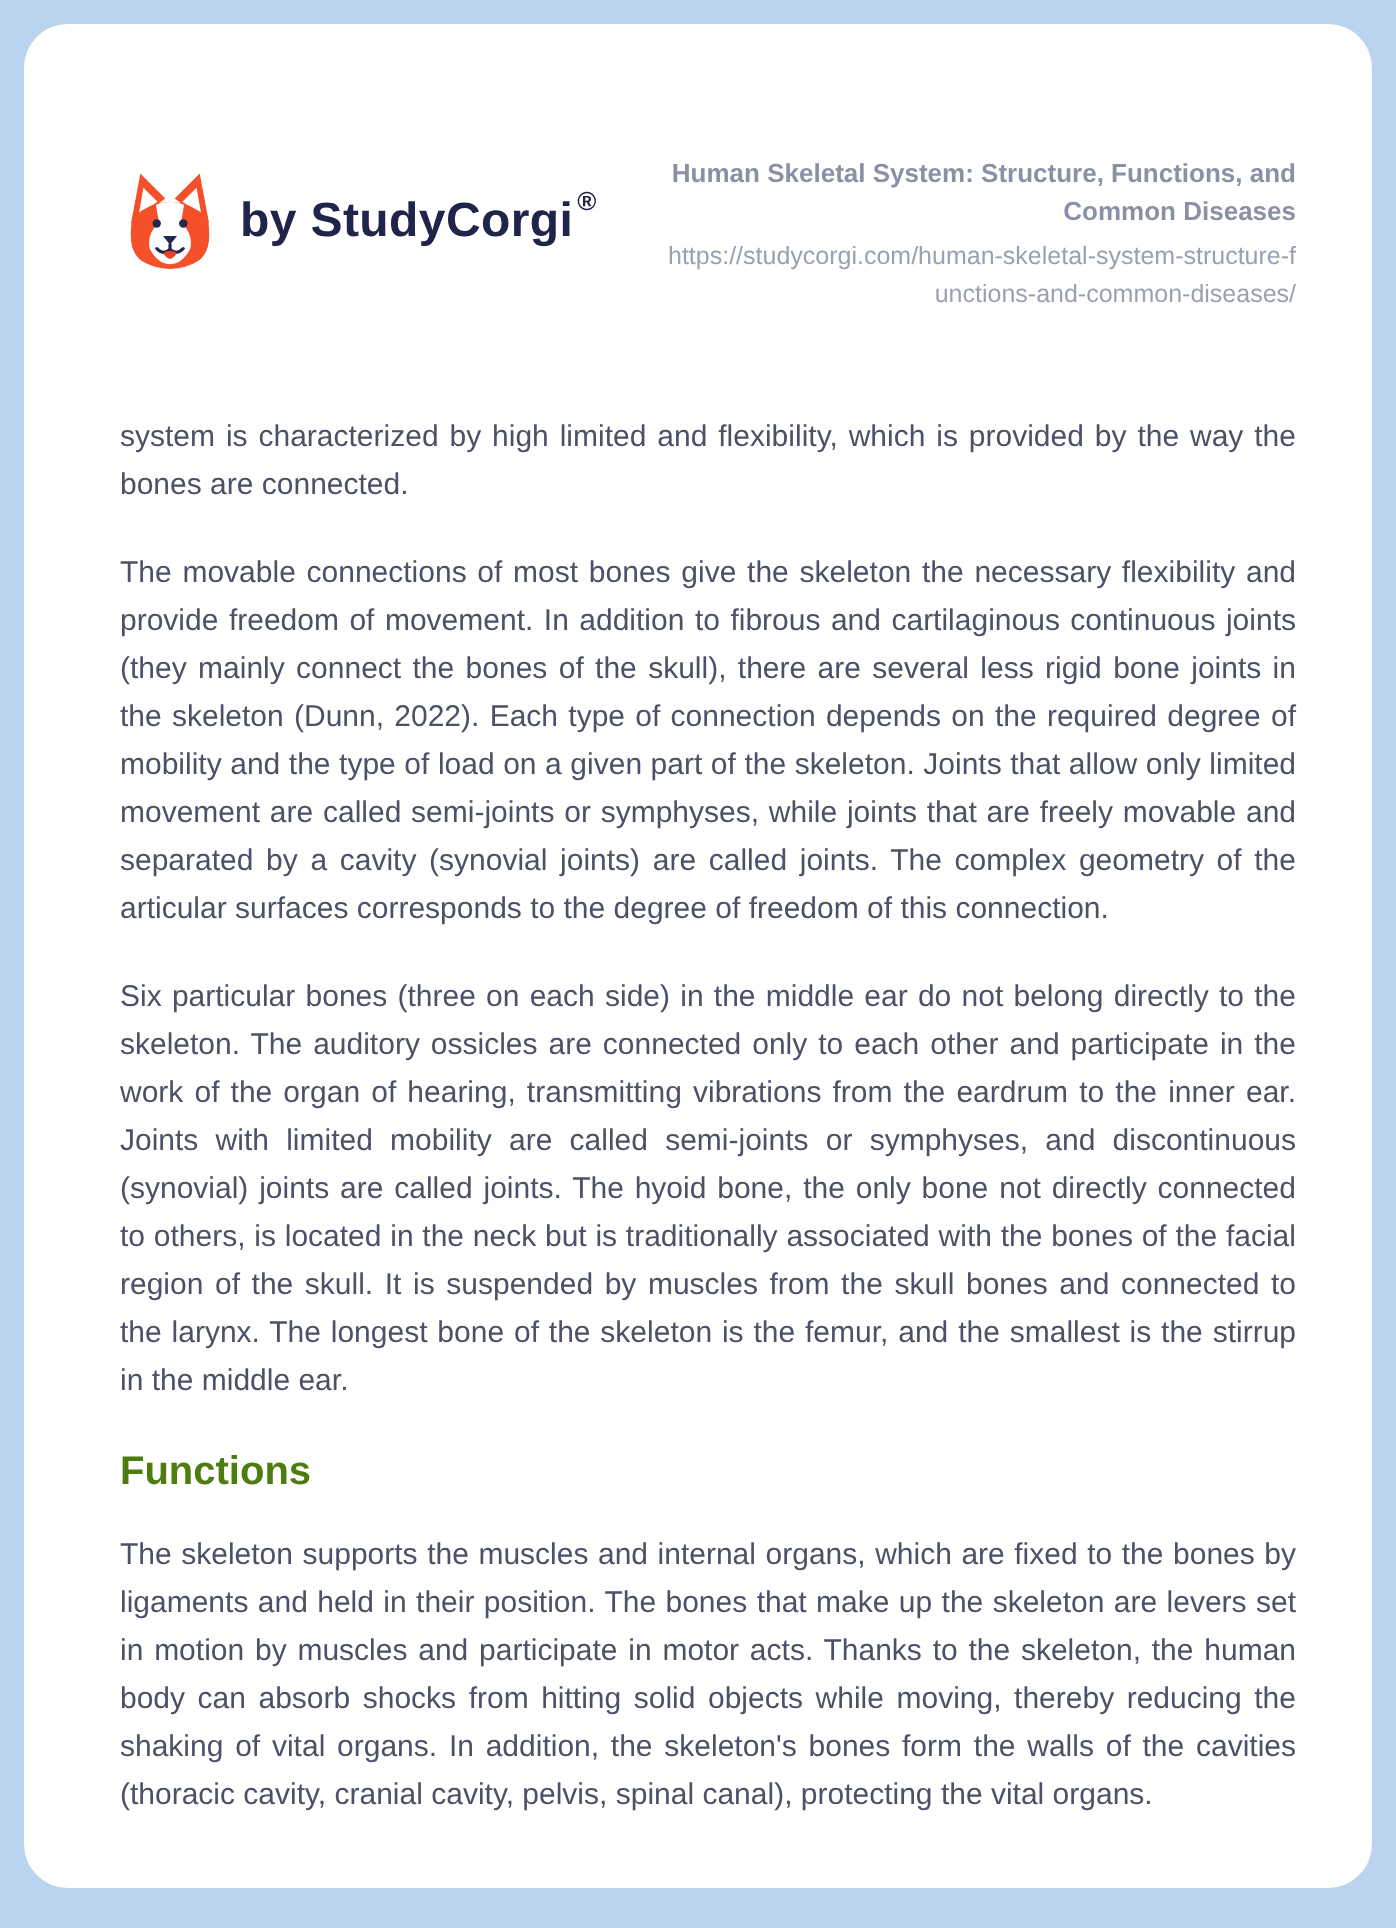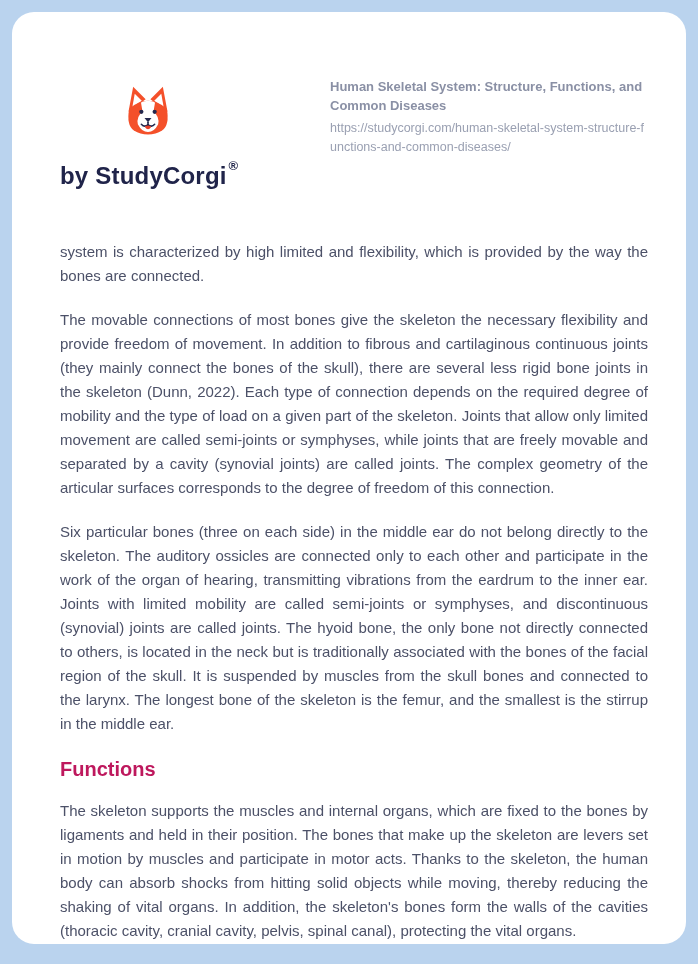--- a/index.html
+++ b/index.html
@@ -26,44 +26,43 @@
   }
   
   .header {
     display: flex;
     justify-content: space-between;
     align-items: flex-start;
   }
   .brand {
     display: flex;
     align-items: center;
-    gap: 26px;
+    gap: 10px;
     margin-top: 10px;
-    flex-direction: column;
   }
   .brand svg { display: block; }
   .brand-text {
     font-size: 24px;
     font-weight: bold;
     color: #20244a;
     letter-spacing: 0.2px;
     white-space: nowrap;
   }
   .brand-reg {
     font-size: 13px;
     font-weight: bold;
     color: #20244a;
     vertical-align: top;
     position: relative;
     top: -4px;
     left: 2px;
   }
   .doc-meta {
     width: 318px;
-    text-align: left;
+    text-align: right;
     padding-top: 2px;
   }
   .doc-title {
     font-size: 13px;
     font-weight: bold;
     color: #8a90a5;
     line-height: 1.45;
     margin: 0 0 3px 0;
   }
   .doc-url {
@@ -81,21 +80,21 @@
     font-size: 15px;
     line-height: 24px;
   }
   .article p {
     margin: 0 0 20px 0;
     text-align: justify;
   }
   .section-heading {
     font-size: 20px;
     font-weight: bold;
-    color: #be185d;
+    color: #4d7c0f;
     margin: 15px 0 17px 0;
     line-height: 1.3;
   }
 </style>
 </head>
 <body>
 
 <div class="viewport">
   <div class="card">
 

